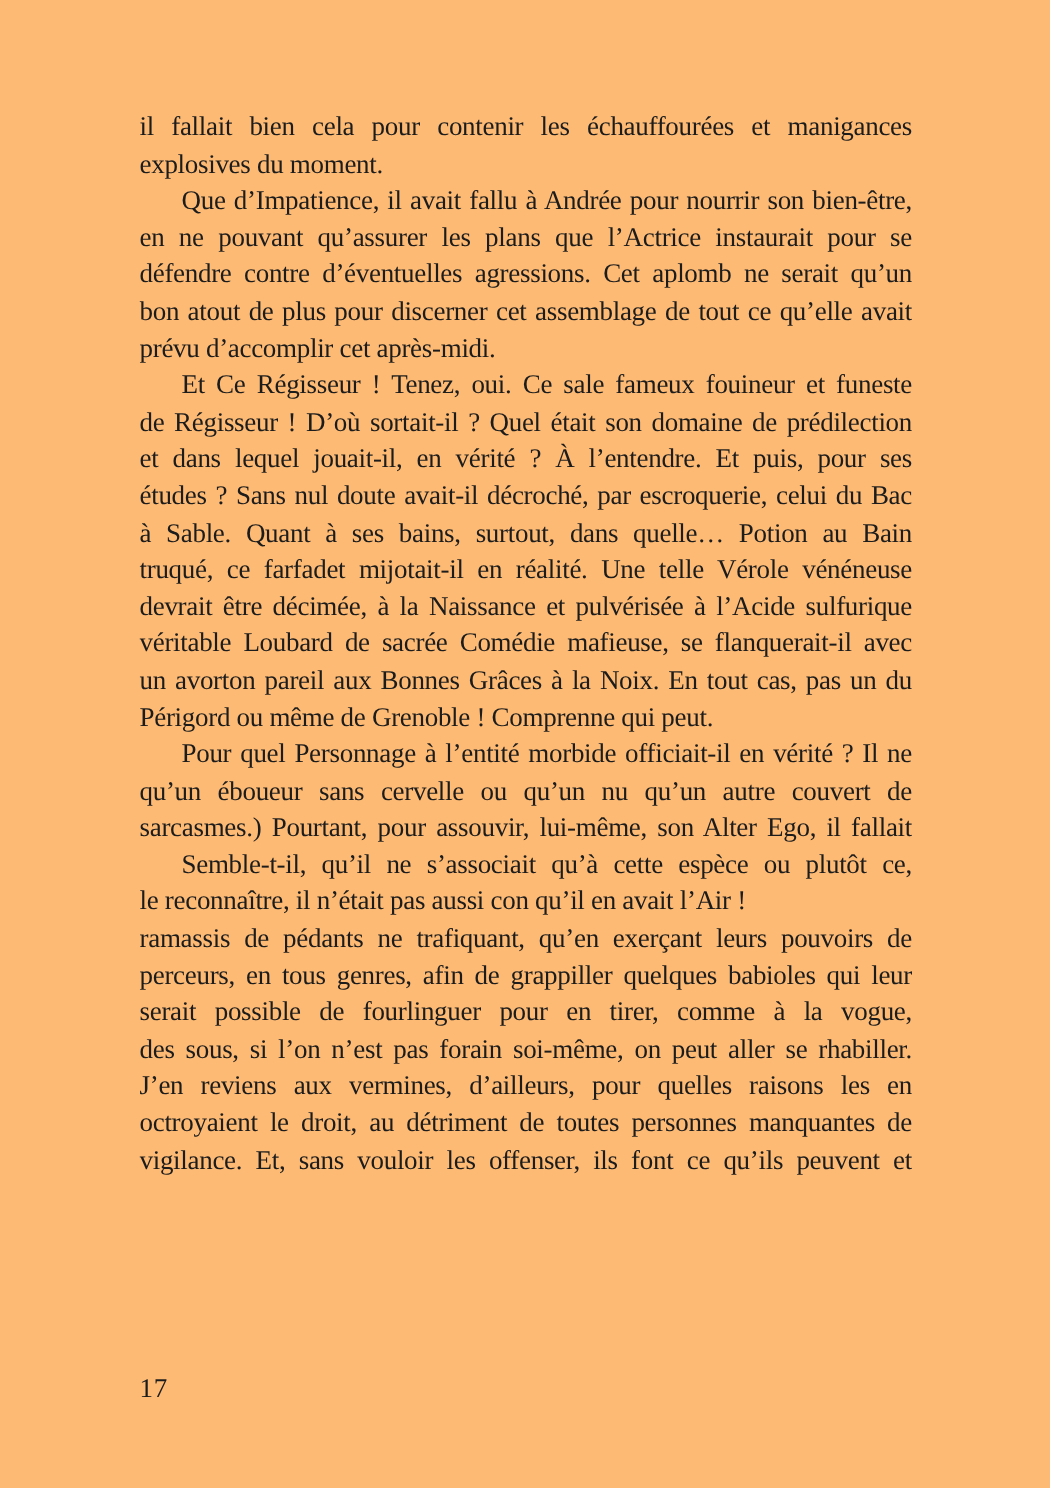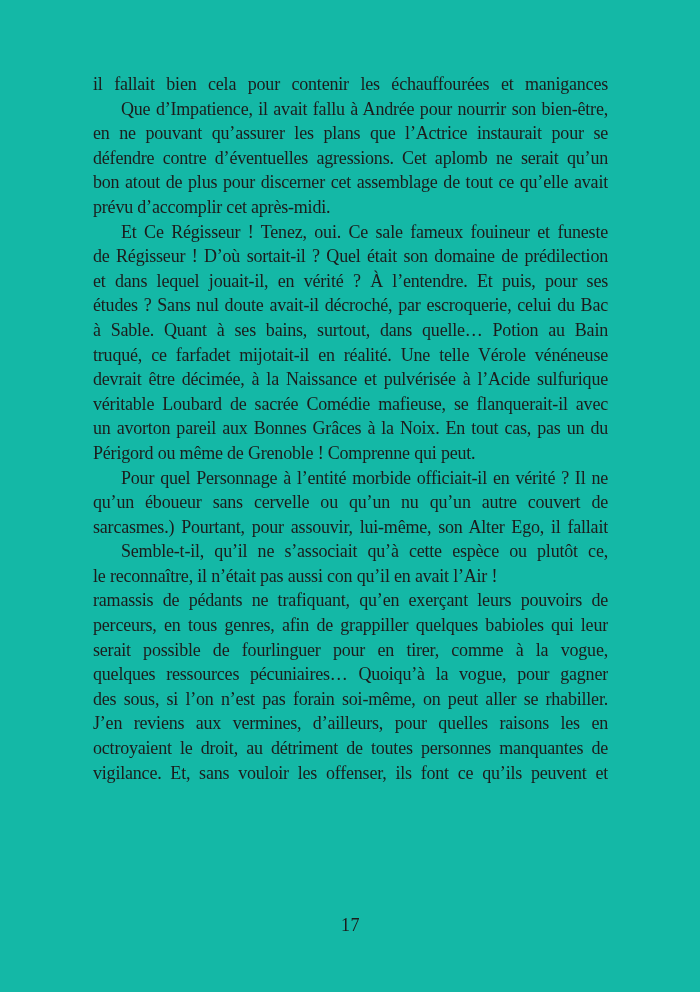--- a/index.html
+++ b/index.html
@@ -7,21 +7,21 @@
     padding: 0;
     width: 700px;
     height: 992px;
     background: #ffffff;
     font-family: "Liberation Serif", "DejaVu Serif", serif;
   }
   .page {
     position: relative;
     width: 700px;
     height: 992px;
-    background: #14b8a6;
+    background: #fdba74;
     overflow: hidden;
   }
   .text-block {
     position: absolute;
     left: 93px;
     top: 72px;
     width: 515px;
     color: #1c1c1c;
   }
   .line {
@@ -40,32 +40,33 @@
     text-align-last: left;
   }
   .line.first-indent {
     text-indent: 28px;
   }
   .folio {
     position: absolute;
     left: 93px;
     top: 915px;
     width: 515px;
-    text-align: center;
+    text-align: left;
     font-size: 18px;
     color: #1c1c1c;
     letter-spacing: 0.5px;
   }
 </style>
 </head>
 <body style="background: rgb(255, 255, 255);">
 
 <main class="page">
   <section class="text-block" id="text-block" style="color: rgb(28, 28, 28);">
       <div class="line">il fallait bien cela pour contenir les échauffourées et manigances</div>
+      <div class="line para-end">explosives du moment.</div>
       <div class="line first-indent">Que d’Impatience, il avait fallu à Andrée pour nourrir son bien-être,</div>
       <div class="line">en ne pouvant qu’assurer les plans que l’Actrice instaurait pour se</div>
       <div class="line">défendre contre d’éventuelles agressions. Cet aplomb ne serait qu’un</div>
       <div class="line">bon atout de plus pour discerner cet assemblage de tout ce qu’elle avait</div>
       <div class="line para-end">prévu d’accomplir cet après-midi.</div>
       <div class="line first-indent">Et Ce Régisseur ! Tenez, oui. Ce sale fameux fouineur et funeste</div>
       <div class="line">de Régisseur ! D’où sortait-il ? Quel était son domaine de prédilection</div>
       <div class="line">et dans lequel jouait-il, en vérité ? À l’entendre. Et puis, pour ses</div>
       <div class="line">études ? Sans nul doute avait-il décroché, par escroquerie, celui du Bac</div>
       <div class="line">à Sable. Quant à ses bains, surtout, dans quelle… Potion au Bain</div>
@@ -75,20 +76,19 @@
       <div class="line">un avorton pareil aux Bonnes Grâces à la Noix. En tout cas, pas un du</div>
       <div class="line para-end">Périgord ou même de Grenoble ! Comprenne qui peut.</div>
       <div class="line first-indent">Pour quel Personnage à l’entité morbide officiait-il en vérité ? Il ne</div>
       <div class="line">qu’un éboueur sans cervelle ou qu’un nu qu’un autre couvert de</div>
       <div class="line">sarcasmes.) Pourtant, pour assouvir, lui-même, son Alter Ego, il fallait</div>
       <div class="line first-indent">Semble-t-il, qu’il ne s’associait qu’à cette espèce ou plutôt ce,</div>
       <div class="line para-end">le reconnaître, il n’était pas aussi con qu’il en avait l’Air !</div>
       <div class="line">ramassis de pédants ne trafiquant, qu’en exerçant leurs pouvoirs de</div>
       <div class="line">perceurs, en tous genres, afin de grappiller quelques babioles qui leur</div>
       <div class="line">serait possible de fourlinguer pour en tirer, comme à la vogue,</div>
-      <div class="line">quelques ressources pécuniaires… Quoiqu’à la vogue, pour gagner</div>
       <div class="line">des sous, si l’on n’est pas forain soi-même, on peut aller se rhabiller.</div>
       <div class="line">J’en reviens aux vermines, d’ailleurs, pour quelles raisons les en</div>
       <div class="line">octroyaient le droit, au détriment de toutes personnes manquantes de</div>
       <div class="line">vigilance. Et, sans vouloir les offenser, ils font ce qu’ils peuvent et</div>
     </section>
   <div class="folio">17</div>
 </main>
 
 </body></html>

